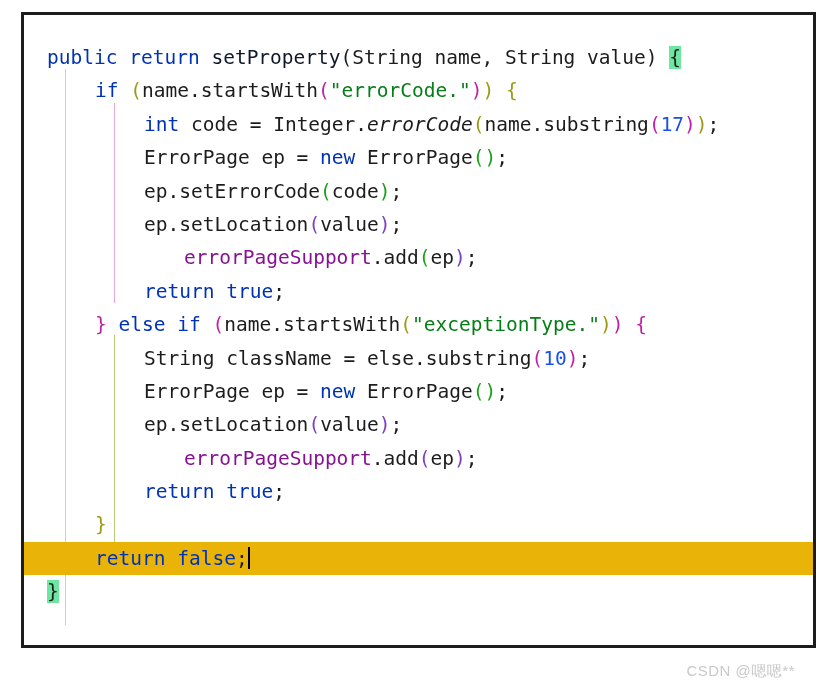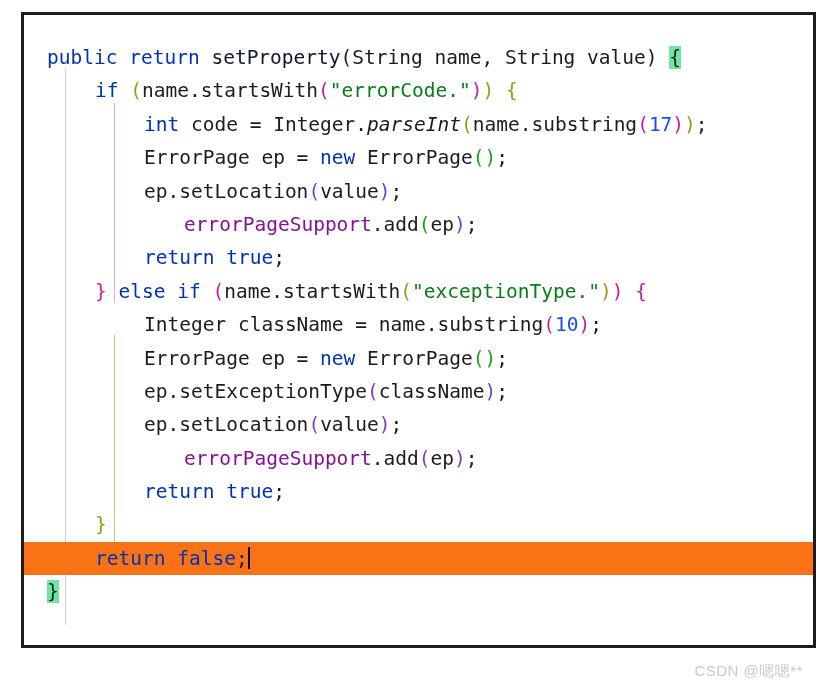--- a/index.html
+++ b/index.html
@@ -57,21 +57,21 @@
   .line {
     position: relative;
     height: 33.4px;
     line-height: 33.4px;
     font-size: 19.5px;
     letter-spacing: 0px;
     white-space: pre;
     color: #222222;
   }
   .line.current {
-    background: #f97316;
+    background: #eab308;
   }
 
   .code-lines {
     position: absolute;
     left: 0;
     top: 26px;
     width: 100%;
   }
 
   .indent { display: inline-block; }
@@ -101,21 +101,21 @@
     width: 2px;
     height: 22px;
     background: #000000;
     vertical-align: -4px;
     margin-left: 0px;
   }
 
   
   .watermark {
     position: absolute;
-    right: 24px;
+    right: 32px;
     bottom: 6px;
     font-family: "Liberation Sans", sans-serif;
     font-size: 15px;
     color: #c9c9c9;
     letter-spacing: 0.5px;
     white-space: nowrap;
   }
 </style>
 </head>
 <body>
@@ -125,29 +125,29 @@
   <div class="editor-frame">
     <div class="code-area">
 
       <div class="guide guide-method"></div>
       <div class="guide guide-if"></div>
       <div class="guide guide-else"></div>
 
       <div class="code-lines" id="code-lines">
           <div class="line"><span class="indent i0"></span><span class="kw">public</span><span class="plain"> </span><span class="kw">return</span><span class="plain"> </span><span class="meth">setProperty</span><span class="plain">(</span><span class="plain">String name, String value</span><span class="plain">)</span><span class="plain"> </span><span class="br-hl plain">{</span></div>
           <div class="line"><span class="indent i1"></span><span class="kw">if</span><span class="plain"> </span><span class="p-olive">(</span><span class="plain">name.startsWith</span><span class="p-magenta">(</span><span class="str">"errorCode."</span><span class="p-magenta">)</span><span class="p-olive">)</span><span class="plain"> </span><span class="p-olive">{</span></div>
-          <div class="line"><span class="indent i2"></span><span class="kw">int</span><span class="plain"> code = Integer.</span><span class="stat">parseInt</span><span class="p-olive">(</span><span class="plain">name.substring</span><span class="p-magenta">(</span><span class="num">17</span><span class="p-magenta">)</span><span class="p-olive">)</span><span class="plain">;</span></div>
+          <div class="line"><span class="indent i2"></span><span class="kw">int</span><span class="plain"> code = Integer.</span><span class="stat">errorCode</span><span class="p-olive">(</span><span class="plain">name.substring</span><span class="p-magenta">(</span><span class="num">17</span><span class="p-magenta">)</span><span class="p-olive">)</span><span class="plain">;</span></div>
           <div class="line"><span class="indent i2"></span><span class="plain">ErrorPage ep = </span><span class="kw">new</span><span class="plain"> ErrorPage</span><span class="p-green">(</span><span class="p-green">)</span><span class="plain">;</span></div>
+          <div class="line"><span class="indent i2"></span><span class="plain">ep.setErrorCode</span><span class="p-green">(</span><span class="plain">code</span><span class="p-green">)</span><span class="plain">;</span></div>
           <div class="line"><span class="indent i2"></span><span class="plain">ep.setLocation</span><span class="p-purple">(</span><span class="plain">value</span><span class="p-purple">)</span><span class="plain">;</span></div>
           <div class="line"><span class="indent i2"></span><span class="field">errorPageSupport</span><span class="plain">.add</span><span class="p-green">(</span><span class="plain">ep</span><span class="p-purple">)</span><span class="plain">;</span></div>
           <div class="line"><span class="indent i2"></span><span class="kw">return</span><span class="plain"> </span><span class="kw">true</span><span class="plain">;</span></div>
           <div class="line"><span class="indent i1"></span><span class="p-magenta">}</span><span class="plain"> </span><span class="kw">else</span><span class="plain"> </span><span class="kw">if</span><span class="plain"> </span><span class="p-magenta">(</span><span class="plain">name.startsWith</span><span class="p-olive">(</span><span class="str">"exceptionType."</span><span class="p-olive">)</span><span class="p-magenta">)</span><span class="plain"> </span><span class="p-magenta">{</span></div>
-          <div class="line"><span class="indent i2"></span><span class="plain">Integer className = name.substring</span><span class="p-magenta">(</span><span class="num">10</span><span class="p-magenta">)</span><span class="plain">;</span></div>
+          <div class="line"><span class="indent i2"></span><span class="plain">String className = else.substring</span><span class="p-magenta">(</span><span class="num">10</span><span class="p-magenta">)</span><span class="plain">;</span></div>
           <div class="line"><span class="indent i2"></span><span class="plain">ErrorPage ep = </span><span class="kw">new</span><span class="plain"> ErrorPage</span><span class="p-green">(</span><span class="p-green">)</span><span class="plain">;</span></div>
-          <div class="line"><span class="indent i2"></span><span class="plain">ep.setExceptionType</span><span class="p-purple">(</span><span class="plain">className</span><span class="p-purple">)</span><span class="plain">;</span></div>
           <div class="line"><span class="indent i2"></span><span class="plain">ep.setLocation</span><span class="p-purple">(</span><span class="plain">value</span><span class="p-purple">)</span><span class="plain">;</span></div>
           <div class="line"><span class="indent i2"></span><span class="field">errorPageSupport</span><span class="plain">.add</span><span class="p-purple">(</span><span class="plain">ep</span><span class="p-purple">)</span><span class="plain">;</span></div>
           <div class="line"><span class="indent i2"></span><span class="kw">return</span><span class="plain"> </span><span class="kw">true</span><span class="plain">;</span></div>
           <div class="line"><span class="indent i1"></span><span class="p-olive">}</span></div>
           <div class="line current"><span class="indent i1"></span><span class="kw">return</span><span class="plain"> </span><span class="kw">false</span><span class="plain">;</span><span class="caret"></span></div>
           <div class="line"><span class="indent i0"></span><span class="br-hl plain">}</span></div>
         </div>
 
     </div>
   </div>

